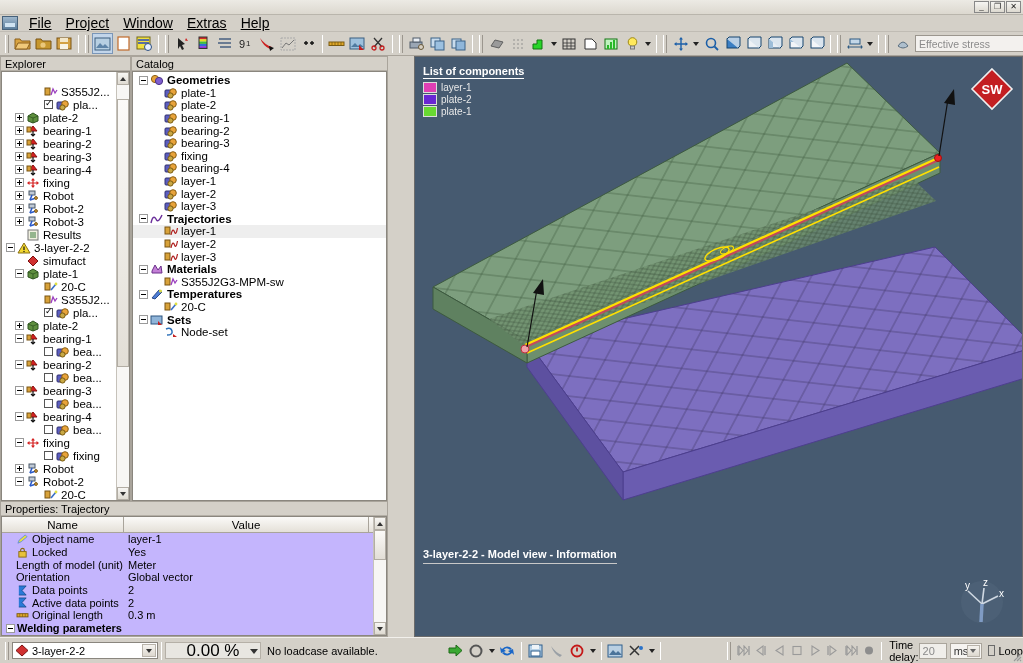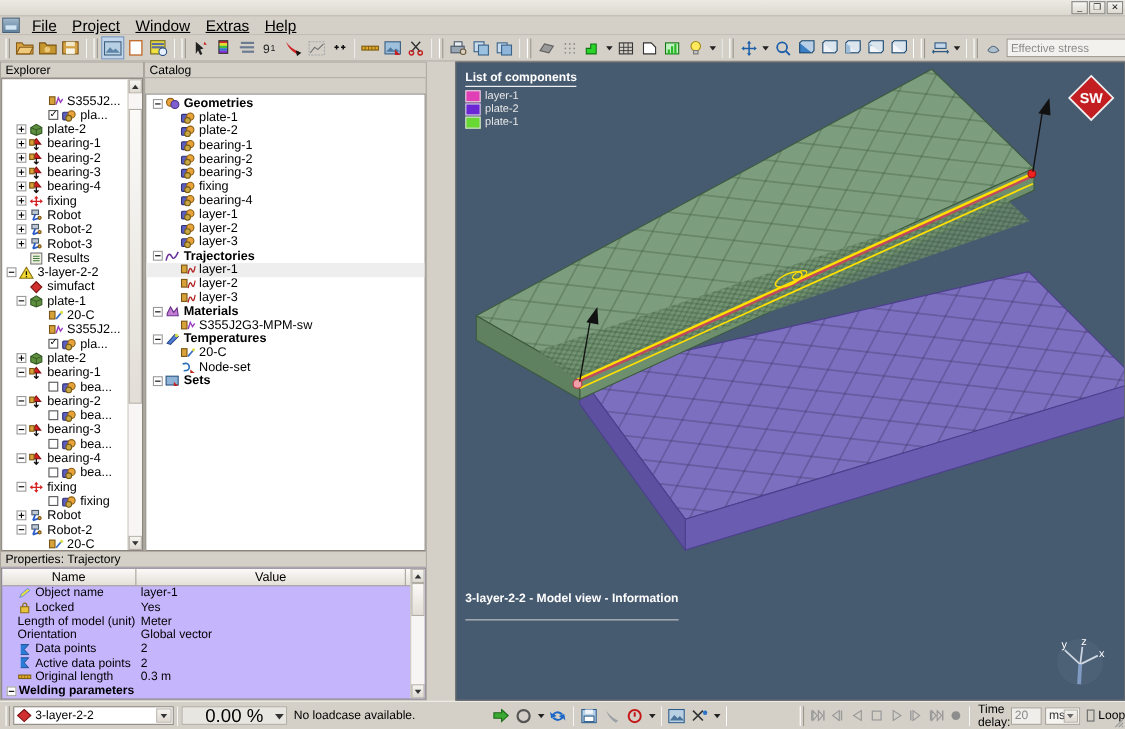--- a/index.html
+++ b/index.html
@@ -217,21 +217,21 @@
     border-bottom: 1px solid #fff; display:inline-block; padding-bottom:1px;
     margin-bottom: 3px;
   }
   .legend-row { display:flex; align-items:center; margin-bottom:1px; }
   .legend-sw { width: 14px; height: 11px; border:1px solid #dcdcdc; margin-right:4px; }
   .legend-lb { font-size: 10px; color:#e8e8e8; }
 
   .vp-info {
     position:absolute; left:8px; bottom: 72px;
     font-size: 11px; font-weight: bold; color: #fff;
-    border-bottom: 1px solid #c8c8c8; padding-bottom:13px;
+    border-bottom: 1px solid #c8c8c8; padding-bottom:3px;
     cursor: pointer;
   }
   .sw-logo {
     position: absolute; right: 8px; top: 10px;
     width: 44px; height: 44px;
   }
   .triad { position:absolute; right: 12px; bottom: 6px; width: 56px; height: 56px; }
 
   
   .statusbar {
@@ -925,21 +925,21 @@
             <div class="vscroll">
               <div class="sbtn up"></div>
               <div class="strack">
                 <div class="sthumb" style="top:14px;height:268px;"></div>
               </div>
               <div class="sbtn dn"></div>
             </div>
           </div>
         </div>
 
-        <div class="panel" style="width:257px;gap:14px;">
+        <div class="panel" style="width:257px;">
           <div class="panel-title">Catalog</div>
           <div class="tree">
             <div class="treeinner" id="catalog-tree-body" style="padding-top:2px;">
                 <div class="trow" style="height: 12.6px;">
                   <span style="width:6px;flex:0 0 auto;"></span>
                   <span class="plus"></span>
                   <svg class="ico" width="14" height="12" viewBox="0 0 14 12">
                     <circle cx="5" cy="5" r="3.6" fill="#e8a33a" stroke="#8a5f14"></circle>
                     <circle cx="9" cy="7" r="3.6" fill="#7f5ecf" stroke="#4a3288"></circle>
                   </svg>
@@ -1110,36 +1110,36 @@
                   <span style="width:20px;flex:0 0 auto;"></span>
                   <span class="plus none"></span>
                   <svg class="ico" width="14" height="12" viewBox="0 0 14 12">
                     <rect x="1" y="2" width="5" height="7" fill="#d8a23a" stroke="#7a5412"></rect>
                     <path d="M7 9 L12 3" stroke="#3a6fc8" stroke-width="1.6"></path>
                     <circle cx="12" cy="3" r="1.4" fill="#e0e040"></circle>
                   </svg>
                   <span class="tlabel ">20-C</span>
                 </div>
                 <div class="trow" style="height: 12.6px;">
+                  <span style="width:6px;flex:0 0 auto;"></span>
+                  <span class="plus"></span>
+                  <svg class="ico" width="14" height="12" viewBox="0 0 14 12">
+                    <rect x="1" y="2" width="11" height="8" fill="#8fb4d8" stroke="#2c5580"></rect>
+                    <path d="M8 7l4 4-4 0z" fill="#c42020"></path>
+                  </svg>
+                  <span class="tlabel b">Sets</span>
+                </div>
+                <div class="trow" style="height: 12.6px;">
                   <span style="width:20px;flex:0 0 auto;"></span>
                   <span class="plus none"></span>
                   <svg class="ico" width="14" height="12" viewBox="0 0 14 12">
                     <path d="M2 3 Q7 1 8 5 Q9 9 3 9" stroke="#2a6fb8" stroke-width="1.5" fill="none"></path>
                     <path d="M9 8l4 3-4 0z" fill="#c42020"></path>
                   </svg>
                   <span class="tlabel ">Node-set</span>
-                </div>
-                <div class="trow" style="height: 12.6px;">
-                  <span style="width:6px;flex:0 0 auto;"></span>
-                  <span class="plus"></span>
-                  <svg class="ico" width="14" height="12" viewBox="0 0 14 12">
-                    <rect x="1" y="2" width="11" height="8" fill="#8fb4d8" stroke="#2c5580"></rect>
-                    <path d="M8 7l4 4-4 0z" fill="#c42020"></path>
-                  </svg>
-                  <span class="tlabel b">Sets</span>
                 </div>
               </div>
           </div>
         </div>
       </div>
 
       <div class="props">
         <div class="panel-title">Properties: Trajectory</div>
         <div class="props-grid">
           <div class="ph">

